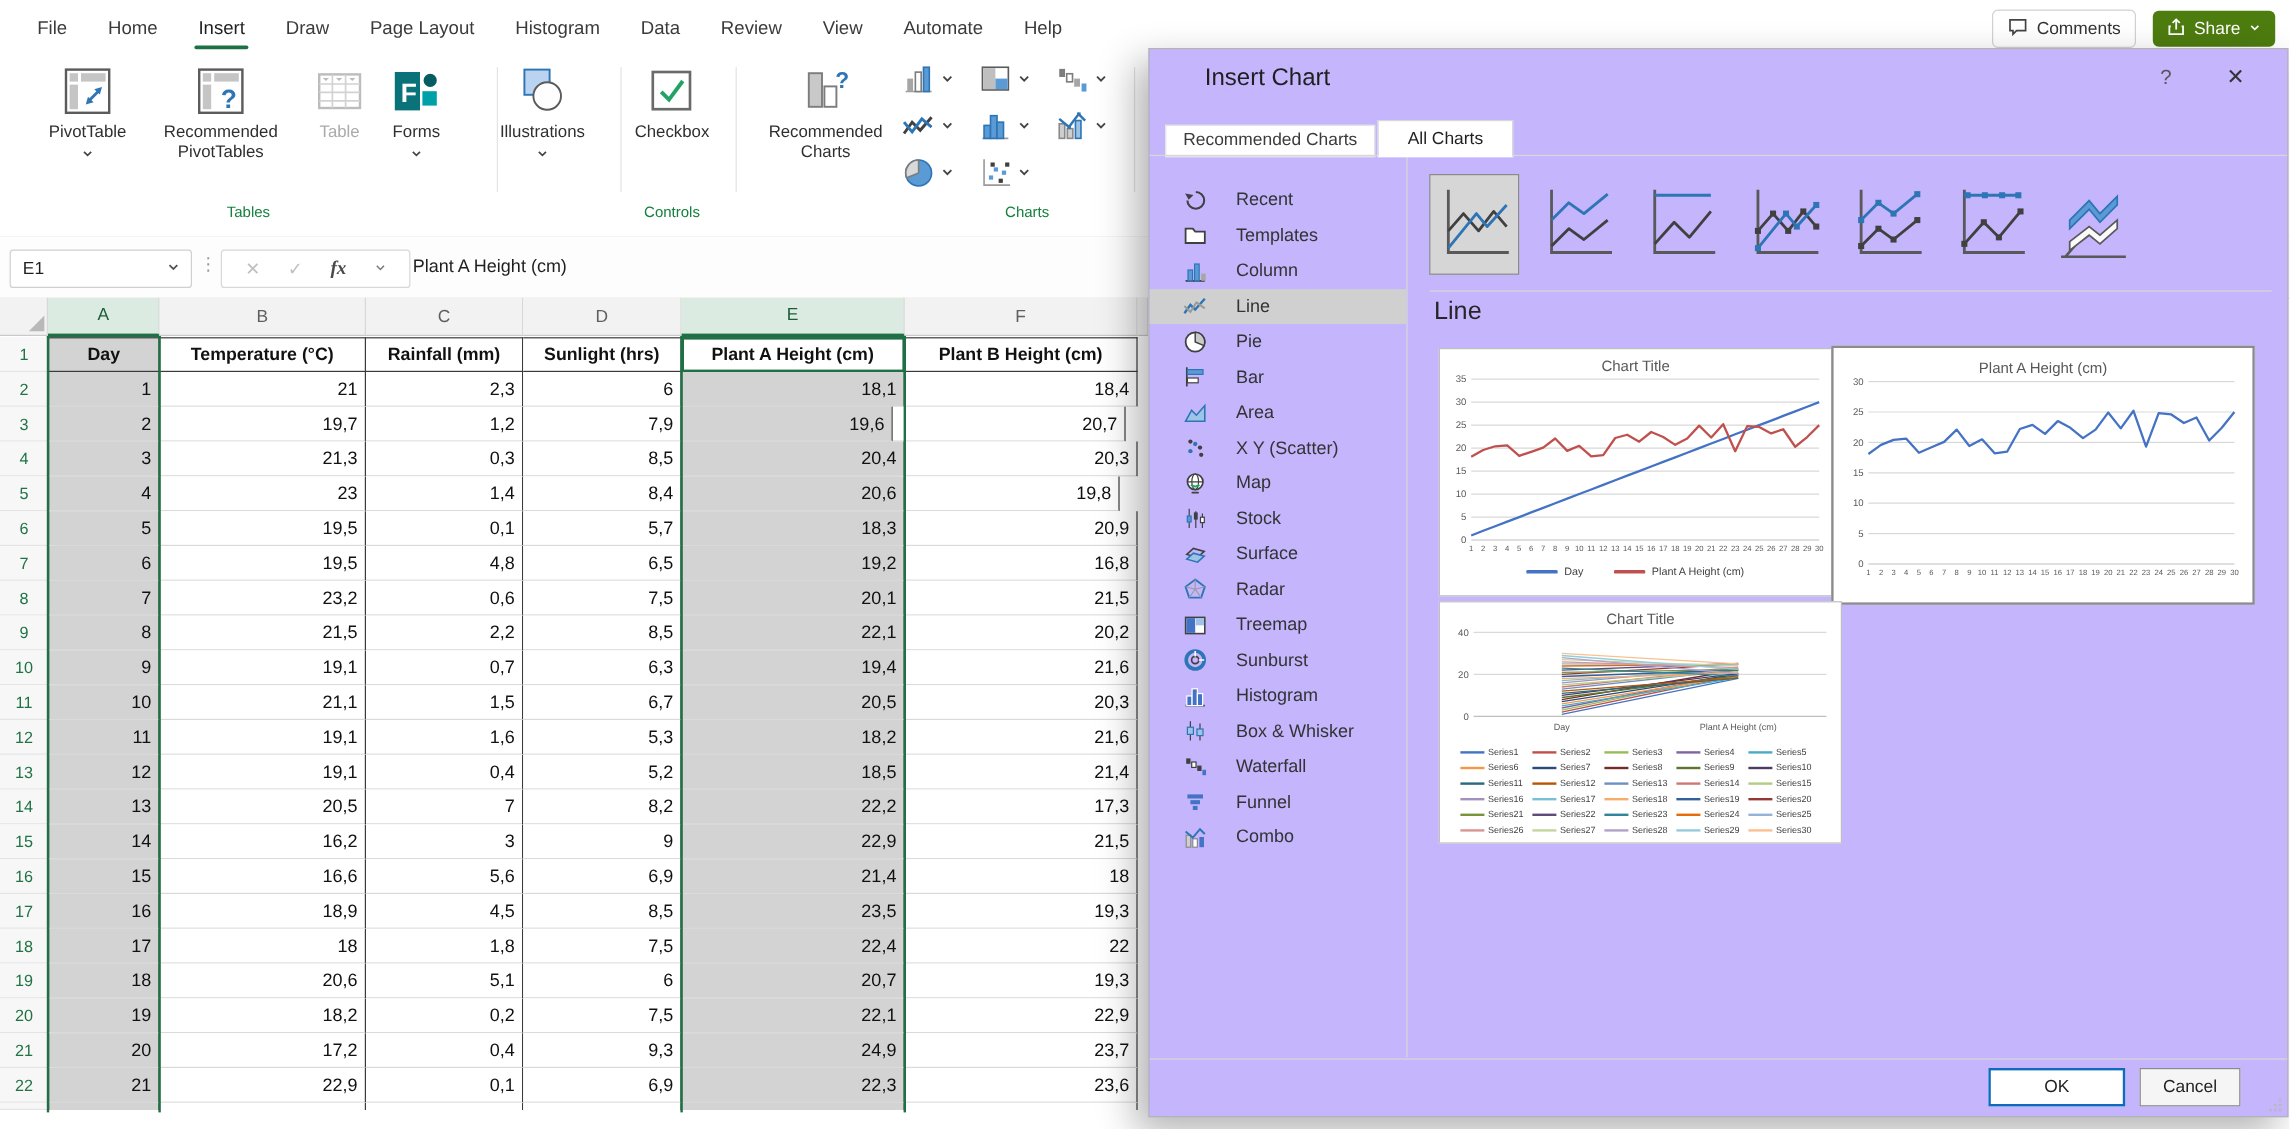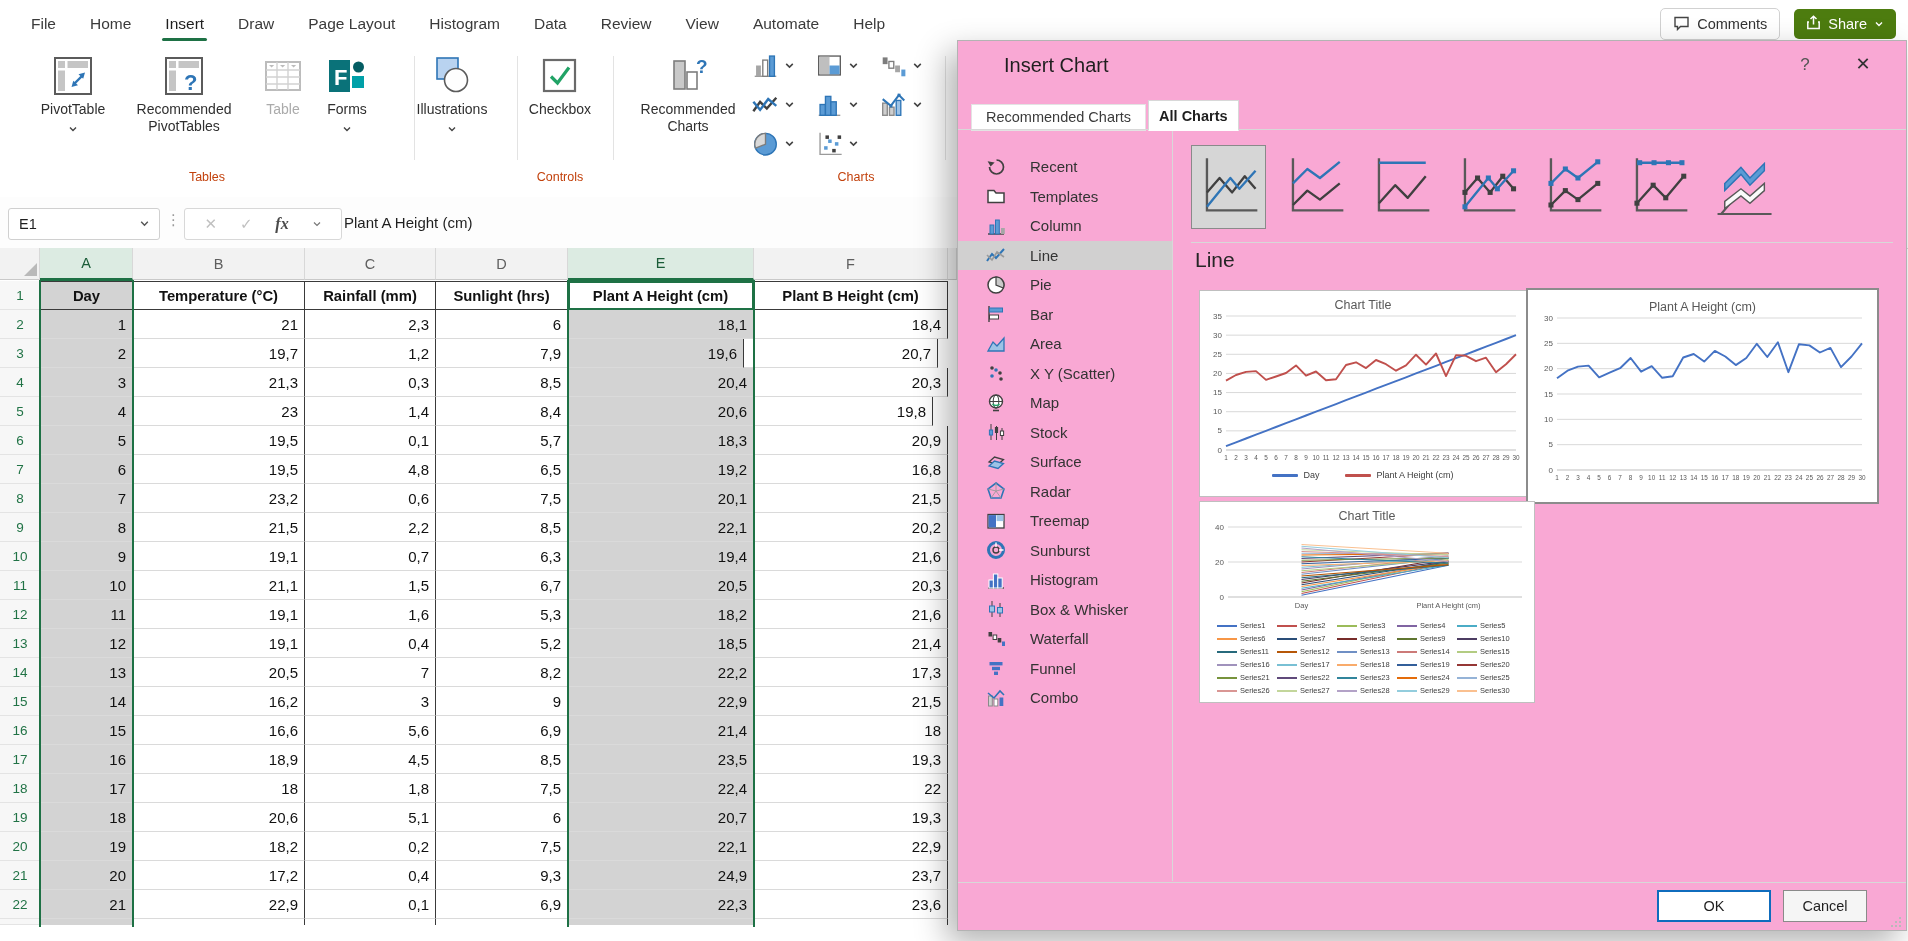--- a/index.html
+++ b/index.html
@@ -16,21 +16,21 @@
   .share-btn{display:flex;align-items:center;gap:7px;background:#4d7c0f;color:#fff;border-radius:5px;height:30px;padding:0 12px;font-size:14.5px;}
   
   .ribbon{position:absolute;left:0;top:48px;width:1908px;height:149px;background:#fff;border-bottom:1px solid #d4d4d4;}
   .rbtn{position:absolute;top:6px;display:flex;flex-direction:column;align-items:center;}
   .ricon{width:44px;height:44px;}
   .ricon svg{width:44px;height:44px;}
   .rlabel{font-size:14px;color:#2f2f2f;text-align:center;line-height:17px;margin-top:3px;white-space:pre-line;}
   .rbtn.disabled .rlabel{color:#ababab;}
   .rchev{margin-top:2px;height:10px;}
   .rsep{position:absolute;top:8px;width:1px;height:104px;background:#e3e3e3;}
-  .rgrouplabel{position:absolute;top:122px;width:120px;text-align:center;font-size:12.5px;color:#c2410c;}
+  .rgrouplabel{position:absolute;top:122px;width:120px;text-align:center;font-size:12.5px;color:#15803d;}
   #chartMenu{position:absolute;left:752px;top:4px;width:190px;height:118px;}
   .cm-cell{position:absolute;display:flex;align-items:center;gap:5px;cursor:default;}
   .cm-cell svg.ic{width:27px;height:27px;}
   .cm-cell svg.chev{width:11px;height:11px;}
   
   .fbar{position:absolute;left:0;top:197px;width:1908px;height:51px;background:#fdfdfd;border-bottom:1px solid #d4d4d4;}
   .namebox{position:absolute;left:8px;top:11px;width:150px;height:30px;border:1px solid #d0d0d0;border-radius:3px;background:#fff;display:flex;align-items:center;}
   .namebox .nval{flex:1;padding-left:10px;font-size:14.5px;color:#1f1f1f;}
   .vdots{position:absolute;left:166px;top:14px;color:#9a9a9a;font-size:15px;letter-spacing:0;}
   .fxbox{position:absolute;left:184px;top:11px;width:140px;height:30px;border:1px solid #d8d8d8;border-radius:3px;background:#fff;display:flex;align-items:center;justify-content:space-around;padding:0 8px;}
@@ -54,29 +54,29 @@
   .g-cell.first{border-left:1px solid #3a3a3a;}
   .g-cell.hdr{font-weight:bold;justify-content:center;border-top:1px solid #3a3a3a;border-bottom:1px solid #3a3a3a;padding:0 2px;font-size:14.8px;}
   .g-cell.selfill{background:#d3d3d3;}
   .g-cell.active{background:#fff;outline:2px solid #1e7145;outline-offset:-2px;}
   .sel-outline{position:absolute;border:1px solid #1e7145;border-left-width:2px;border-right-width:2px;pointer-events:none;}
   .sheetbar{position:absolute;left:0;top:677px;width:957px;height:16px;background:#f1f1f1;border-top:1px solid #d6d6d6;}
   .navpill{position:absolute;left:8px;top:5px;width:160px;height:9px;border-radius:5px;background:#dcdcdc;}
   .stab{position:absolute;left:175px;top:0;width:82px;height:16px;background:#fff;border:1px solid #d0d0d0;border-bottom:none;
         text-align:center;font-size:11.5px;font-weight:bold;color:#217346;line-height:16px;}
   
-  .dialog{position:absolute;left:957px;top:40px;width:950px;height:891px;background:#f9a8d4;border:1px solid #b3b3b3;
+  .dialog{position:absolute;left:957px;top:40px;width:950px;height:891px;background:#c4b5fd;border:1px solid #b3b3b3;
           box-sizing:border-box;box-shadow:-10px 12px 30px rgba(0,0,0,.30);}
   .dlg-title{position:absolute;left:46px;top:13px;font-size:20px;color:#1f1f1f;}
   .dlg-help{position:absolute;left:836px;top:14px;font-size:17px;color:#555;width:22px;text-align:center;}
   .dlg-close{position:absolute;left:892px;top:10px;font-size:18px;color:#333;width:26px;height:26px;text-align:center;line-height:26px;}
   .dlg-tabs{position:absolute;left:13px;top:59px;display:flex;align-items:flex-end;}
   .dtab{font-size:14.5px;color:#1f1f1f;padding:4px 14px 5px;border:1px solid #d8d8d8;background:#fff;margin-right:2px;position:relative;}
   .dtab.inactive{border-color:#e3e3e3;color:#3b3b3b;}
-  .dtab.active{padding:7px 10px 6px;border-bottom:1px solid #fff;z-index:3;font-weight:bold;}
+  .dtab.active{padding:7px 24px 6px;border-bottom:1px solid #fff;z-index:3;}
   .dlg-content{position:absolute;left:0;top:88px;width:948px;height:751px;border-top:1px solid #d8d8d8;}
   .cat-pane{position:absolute;left:0;top:0;width:215px;height:751px;border-right:1px solid #d8d8d8;box-sizing:border-box;padding-top:22px;}
   .cat-item{height:29.5px;display:flex;align-items:center;cursor:default;}
   .cat-item.sel{background:#d1d0d0;}
   .cat-item .cicon{width:20px;height:20px;margin-left:28px;}
   .cat-item .clabel{margin-left:24px;font-size:15px;color:#333;}
   .subtypes{position:absolute;left:233px;top:15px;display:flex;gap:11px;}
   .sub-cell{width:73px;height:82px;display:flex;align-items:center;justify-content:center;border:1px solid transparent;}
   .sub-cell.sel{background:#d6d6d6;border:1px solid #8a8a8a;}
   .sub-cell svg{width:66px;height:72px;}

